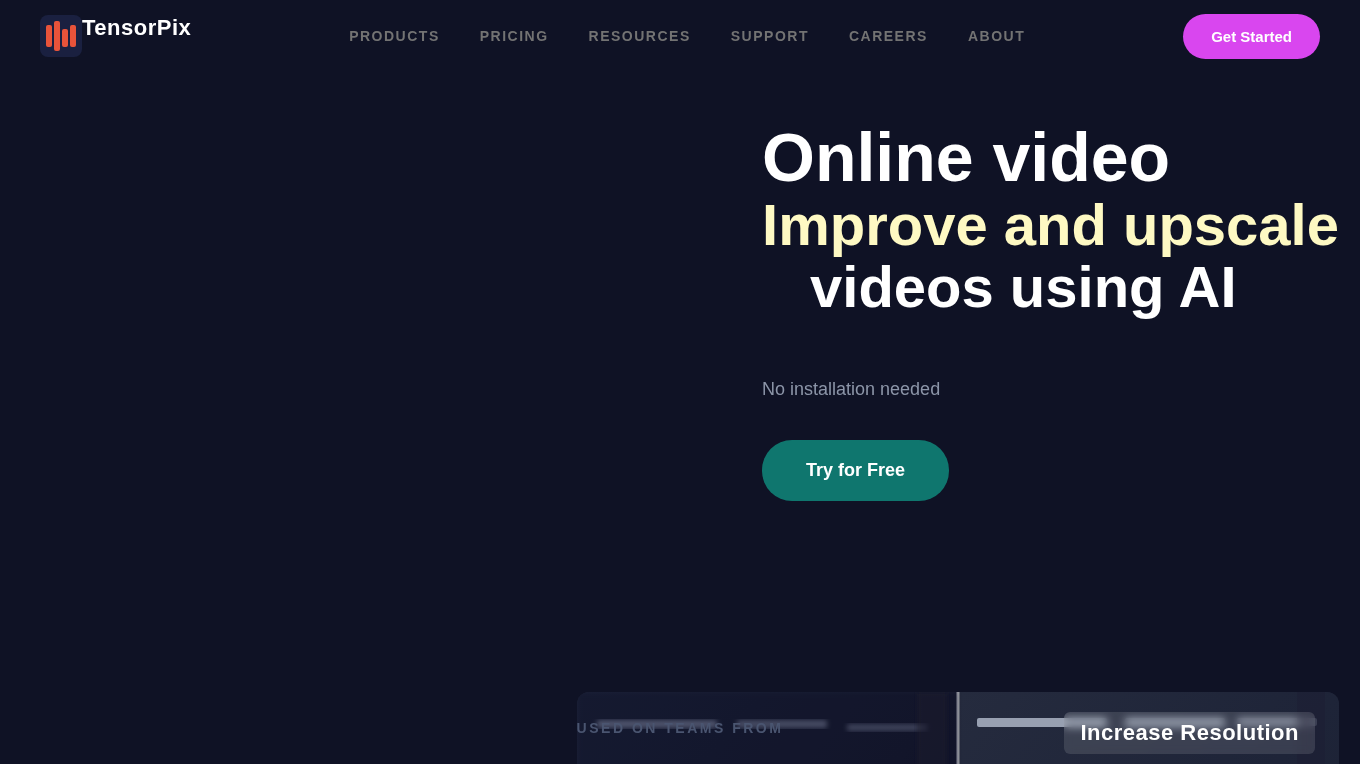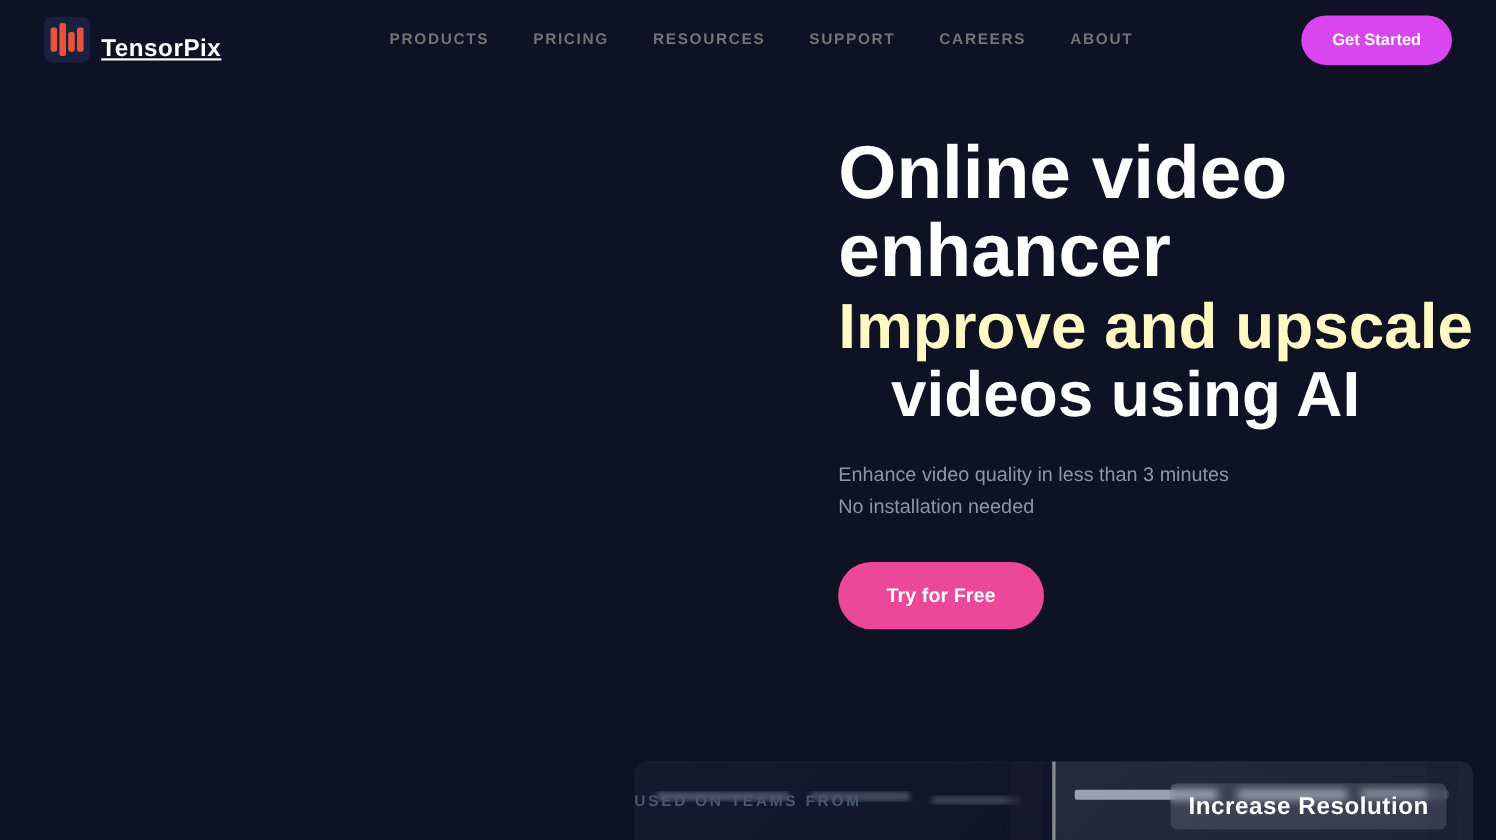--- a/index.html
+++ b/index.html
@@ -19,23 +19,21 @@
       align-items: center;
       justify-content: space-between;
       padding: 0 40px;
       height: 72px;
       position: relative;
       z-index: 10;
     }
 
     .logo-container {
       display: flex;
-      align-items: flex-end;
-      gap: 10px;
-      text-decoration: underline;
+      align-items: flex-start;
     }
 
     .logo-icon {
       width: 42px;
       height: 42px;
     }
 
     .logo-text {
       font-size: 22px;
       font-weight: 700;
@@ -114,21 +112,21 @@
     .hero-description {
       margin-top: 28px;
       font-size: 18px;
       color: #8c95a8;
       line-height: 1.6;
     }
 
     .try-btn {
       display: inline-block;
       margin-top: 36px;
-      background: #ec4899;
+      background: #0f766e;
       color: #fff;
       border: none;
       border-radius: 30px;
       padding: 20px 44px;
       font-size: 18px;
       font-weight: 600;
       cursor: pointer;
     }
 
     
@@ -209,26 +207,25 @@
     <li><a href="#">ABOUT</a></li>
   </ul>
 
   <button class="get-started-btn">Get Started</button>
 </nav>
 
 <div class="hero">
 
   <div class="hero-left">
     <span class="hero-title-white">Online video</span>
-    <span class="hero-title-white">enhancer</span>
     <span class="hero-title-orange">Improve and upscale</span>
     <span class="hero-subtitle">videos using AI</span>
 
     <p class="hero-description">
-      <span>Enhance video quality in less than 3 minutes</span><br>
+      <br>
       <span>No installation needed</span>
     </p>
 
     <button class="try-btn">Try for Free</button>
   </div>
 
   <div class="hero-video">
     <div class="video-container">
 
       

